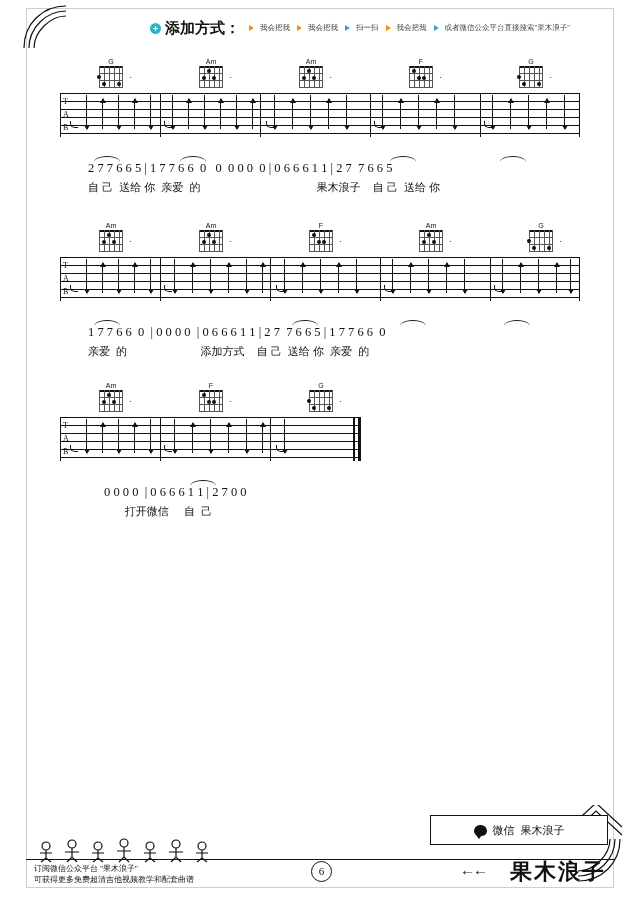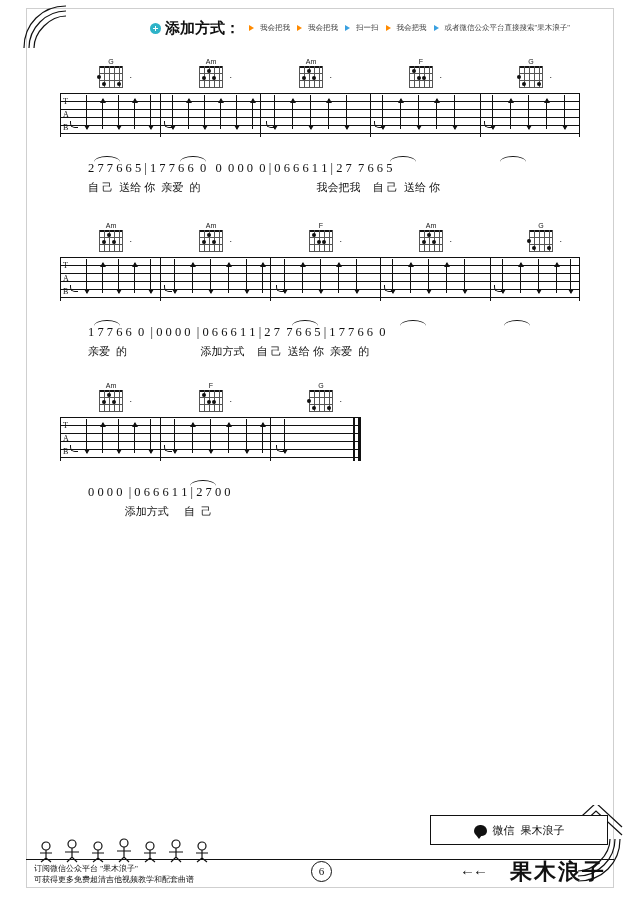--- a/index.html
+++ b/index.html
@@ -248,21 +248,21 @@
     <div class="hook" style="left:424px;top:28px;"></div>
   </div>
 
   <div class="slurs" style="top:98px;left:0;">
     <div class="slur" style="left:34px;width:26px;"></div>
     <div class="slur" style="left:120px;width:26px;"></div>
     <div class="slur" style="left:330px;width:26px;"></div>
     <div class="slur" style="left:440px;width:26px;"></div>
   </div>
   <div class="numrow" style="top:103px;left:28px;">2 7 7 6 6 5 | 1 7 7 6 6  0   0  0 0 0  0 | 0 6 6 6 1 1 | 2 7  7 6 6 5</div>
-  <div class="lyricrow" style="top:122px;left:28px;">自 己  送给 你  亲爱  的                                      我会把我    自 己  送给 你</div>
+  <div class="lyricrow" style="top:122px;left:28px;">自 己  送给 你  亲爱  的                                      果木浪子    自 己  送给 你</div>
 </div>
 
 <div class="system" style="top:222px;">
   <div class="chord" style="left:36px;top:0;">
     <div class="cname">Am</div>
     <div class="grid">
       <div class="top"></div>
       <div class="v" style="left:0"></div>
         <div class="v" style="left:5px"></div>
         <div class="v" style="left:10px"></div>
@@ -505,22 +505,22 @@
     <div class="strum up" style="left:202px;top:6px;height:30px;"></div>
     <div class="strum" style="left:224px;top:2px;height:34px;"></div>
     <div class="hook" style="left:10px;top:28px;"></div>
     <div class="hook" style="left:104px;top:28px;"></div>
     <div class="hook" style="left:216px;top:28px;"></div>
   </div>
 
   <div class="slurs" style="top:98px;left:0;">
     <div class="slur" style="left:130px;width:26px;"></div>
   </div>
-  <div class="numrow" style="top:103px;left:28px;">0 0 0 0  | 0 6 6 6 1 1 | 2 7 0 0</div>
-  <div class="lyricrow" style="top:122px;left:28px;">            添加方式     自  己</div>
+  <div class="numrow" style="top:103px;left:44px;">0 0 0 0  | 0 6 6 6 1 1 | 2 7 0 0</div>
+  <div class="lyricrow" style="top:122px;left:28px;">            打开微信     自  己</div>
 </div>
 
 <svg style="position:absolute;right:14px;bottom:66px;" width="60" height="34">
   <path d="M4 30 L30 6 L56 30" fill="none" stroke="#111" stroke-width="1.2"></path>
   <path d="M4 22 L30 -2 L56 22" fill="none" stroke="#111" stroke-width="1.2"></path>
 </svg>
 
 <div class="footer-wrap">
 
   <svg class="people" width="190" height="26" viewBox="0 0 190 26">

